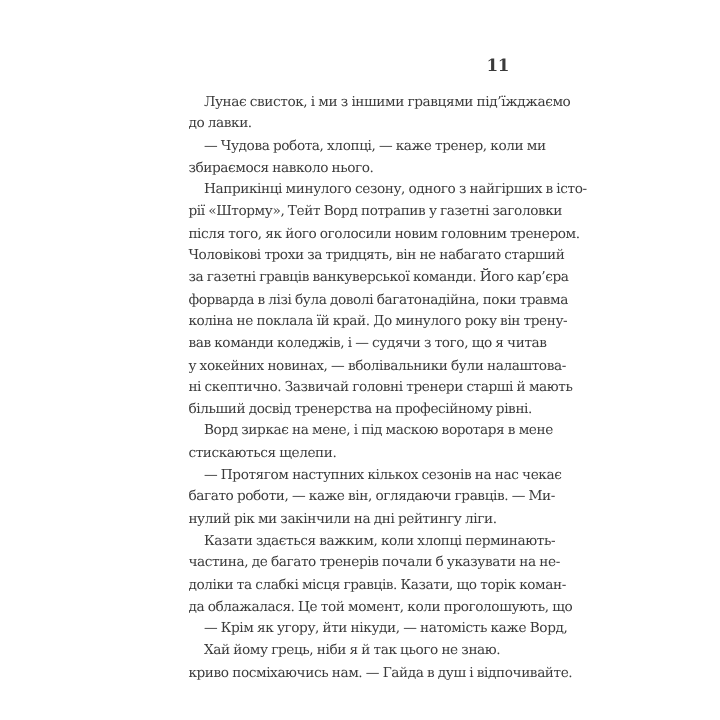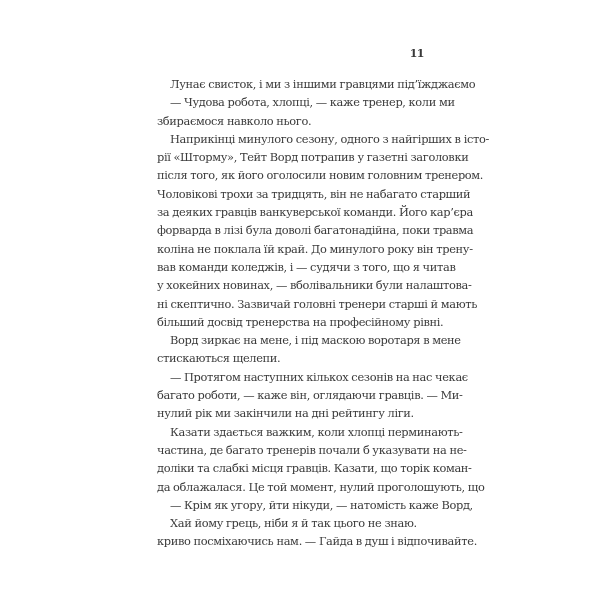--- a/index.html
+++ b/index.html
@@ -19,21 +19,21 @@
       width: 600px; height: 600px;
       background: #ffffff;
     }
     .page-number {
       position: absolute;
       top: 47px;
       left: 400px;
       width: 24px;
       text-align: right;
       font-family: "DejaVu Serif", serif;
-      font-size: 11px;
+      font-size: 14px;
       font-weight: bold;
       color: #3a3a3a;
       letter-spacing: -0.5px;
     }
     .text-block {
       position: absolute;
       top: 75px;
       left: 157px;
       width: 267px;
       font-family: "DejaVu Serif", serif;
@@ -60,39 +60,40 @@
       text-align-last: left;
     }
   </style>
 </head>
 <body>
 
 <div class="page">
   <div class="page-number">11</div>
   <div class="text-block" id="text-block">
       <span class="line indent">Лунає свисток, і ми з іншими гравцями під’їжджаємо</span>
+      <span class="line last">до лавки.</span>
       <span class="line indent">— Чудова робота, хлопці, — каже тренер, коли ми</span>
       <span class="line last">збираємося навколо нього.</span>
       <span class="line indent">Наприкінці минулого сезону, одного з найгірших в істо-</span>
       <span class="line">рії «Шторму», Тейт Ворд потрапив у газетні заголовки</span>
       <span class="line">після того, як його оголосили новим головним тренером.</span>
       <span class="line">Чоловікові трохи за тридцять, він не набагато старший</span>
-      <span class="line">за деяких гравців ванкуверської команди. Його кар’єра</span>
+      <span class="line">за газетні гравців ванкуверської команди. Його кар’єра</span>
       <span class="line">форварда в лізі була доволі багатонадійна, поки травма</span>
       <span class="line">коліна не поклала їй край. До минулого року він трену-</span>
       <span class="line">вав команди коледжів, і — судячи з того, що я читав</span>
       <span class="line">у хокейних новинах, — вболівальники були налаштова-</span>
       <span class="line">ні скептично. Зазвичай головні тренери старші й мають</span>
       <span class="line last">більший досвід тренерства на професійному рівні.</span>
       <span class="line indent">Ворд зиркає на мене, і під маскою воротаря в мене</span>
       <span class="line last">стискаються щелепи.</span>
       <span class="line indent">— Протягом наступних кількох сезонів на нас чекає</span>
       <span class="line">багато роботи, — каже він, оглядаючи гравців. — Ми-</span>
       <span class="line last">нулий рік ми закінчили на дні рейтингу ліги.</span>
       <span class="line indent">Казати здається важким, коли хлопці перминають-</span>
       <span class="line">частина, де багато тренерів почали б указувати на не-</span>
       <span class="line">доліки та слабкі місця гравців. Казати, що торік коман-</span>
-      <span class="line">да облажалася. Це той момент, нулий проголошують, що</span>
+      <span class="line">да облажалася. Це той момент, коли проголошують, що</span>
       <span class="line indent">— Крім як угору, йти нікуди, — натомість каже Ворд,</span>
       <span class="line indent last">Хай йому грець, ніби я й так цього не знаю.</span>
       <span class="line">криво посміхаючись нам. — Гайда в душ і відпочивайте.</span>
     </div>
 </div>
 
 </body></html>

